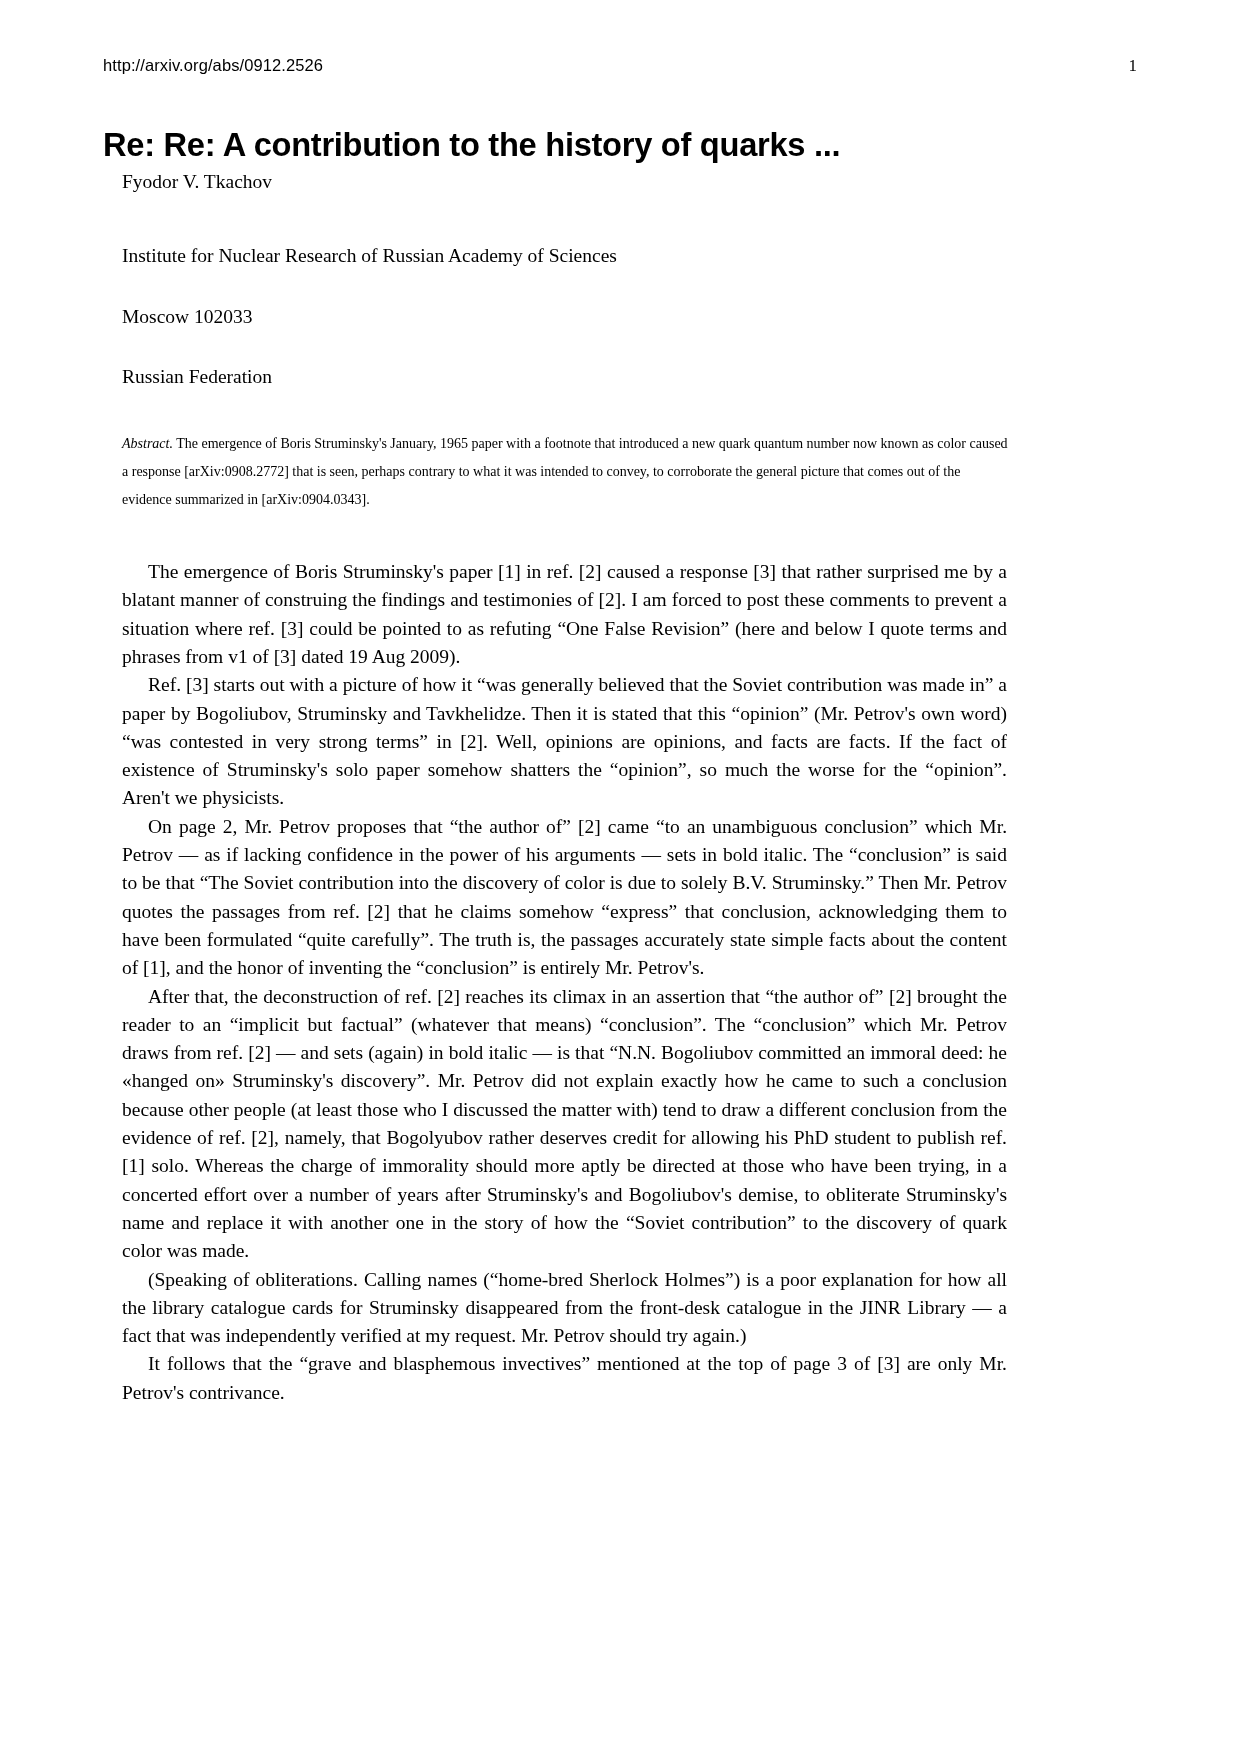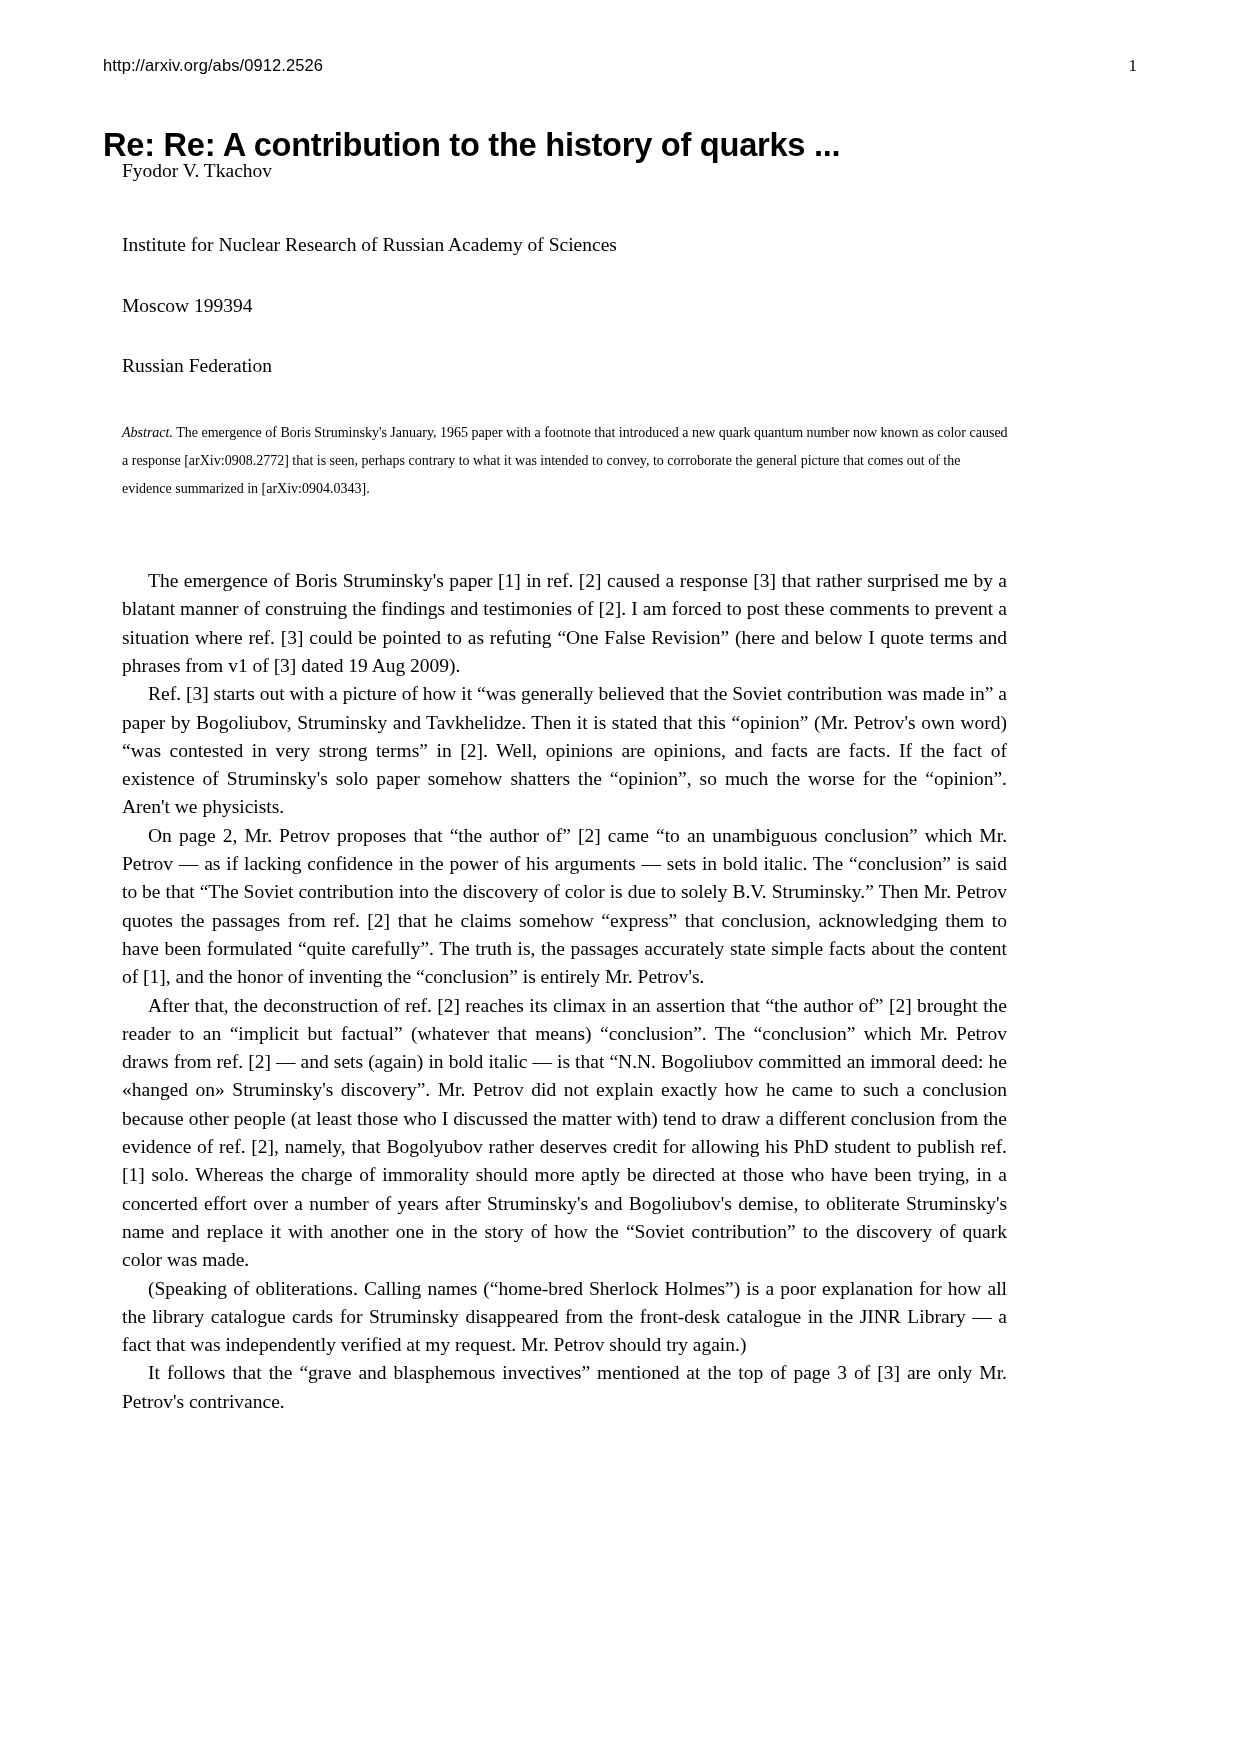--- a/index.html
+++ b/index.html
@@ -52,21 +52,21 @@
     line-height: 42px;
     letter-spacing: -0.3px;
     color: #000000;
     transform: scaleX(0.96);
     transform-origin: left top;
   }
 
   
   .content {
     position: absolute;
-    top: 157px;
+    top: 168px;
     left: 122px;
     width: 885px;
     font-family: "Liberation Serif", serif;
     font-size: 19.5px;
     line-height: 28px;
     color: #000000;
   }
 
   .author {
     margin: 0;
@@ -86,21 +86,21 @@
     text-align: left;
     font-size: 14px;
     line-height: 28.2px;
     width: 890px;
   }
   .abstract .lead {
     font-style: italic;
   }
 
   .body-block {
-    margin-top: 64px;
+    margin-top: 44px;
     width: 885px;
   }
   .body-para {
     margin: 0 0 0 0;
     text-align: justify;
     text-justify: inter-word;
     text-indent: 26px;
     font-size: 19.5px;
     line-height: 28.3px;
     hyphens: none;
@@ -120,21 +120,21 @@
   </div>
 
   <h1 class="doc-title">Re: Re: A contribution to the history of quarks ...</h1>
 
   <div class="content">
 
     <p class="author">Fyodor V. Tkachov</p>
 
     <div class="affiliation">
       <div>Institute for Nuclear Research of Russian Academy of Sciences</div>
-      <div>Moscow 199394</div>
+      <div>Moscow 102033</div>
       <div>Russian Federation</div>
     </div>
 
     <p class="abstract"><span class="lead">Abstract.</span><span> The emergence of Boris Struminsky's January, 1965 paper with a footnote that introduced a new quark quantum number now known as color caused a response [arXiv:0908.2772] that is seen, perhaps contrary to what it was intended to convey, to corroborate the general picture that comes out of the evidence summarized in [arXiv:0904.0343].</span></p>
 
     <div class="body-block">
       <p class="body-para">The emergence of Boris Struminsky's paper [1] in ref. [2] caused a response [3] that rather surprised me by a blatant manner of construing the findings and testimonies of [2]. I am forced to post these comments to prevent a situation where ref. [3] could be pointed to as refuting “One False Revision” (here and below I quote terms and phrases from v1 of [3] dated 19 Aug 2009).</p>
       <p class="body-para">Ref. [3] starts out with a picture of how it “was generally believed that the Soviet contribution was made in” a paper by Bogoliubov, Struminsky and Tavkhelidze. Then it is stated that this “opinion” (Mr. Petrov's own word) “was contested in very strong terms” in [2]. Well, opinions are opinions, and facts are facts. If the fact of existence of Struminsky's solo paper somehow shatters the “opinion”, so much the worse for the “opinion”. Aren't we physicists.</p>
       <p class="body-para">On page 2, Mr. Petrov proposes that “the author of” [2] came “to an unambiguous conclusion” which Mr. Petrov — as if lacking confidence in the power of his arguments — sets in bold italic. The “conclusion” is said to be that “The Soviet contribution into the discovery of color is due to solely B.V. Struminsky.” Then Mr. Petrov quotes the passages from ref. [2] that he claims somehow “express” that conclusion, acknowledging them to have been formulated “quite carefully”. The truth is, the passages accurately state simple facts about the content of [1], and the honor of inventing the “conclusion” is entirely Mr. Petrov's.</p>
       <p class="body-para">After that, the deconstruction of ref. [2] reaches its climax in an assertion that “the author of” [2] brought the reader to an “implicit but factual” (whatever that means) “conclusion”. The “conclusion” which Mr. Petrov draws from ref. [2] — and sets (again) in bold italic — is that “N.N. Bogoliubov committed an immoral deed: he «hanged on» Struminsky's discovery”. Mr. Petrov did not explain exactly how he came to such a conclusion because other people (at least those who I discussed the matter with) tend to draw a different conclusion from the evidence of ref. [2], namely, that Bogolyubov rather deserves credit for allowing his PhD student to publish ref. [1] solo. Whereas the charge of immorality should more aptly be directed at those who have been trying, in a concerted effort over a number of years after Struminsky's and Bogoliubov's demise, to obliterate Struminsky's name and replace it with another one in the story of how the “Soviet contribution” to the discovery of quark color was made.</p>

